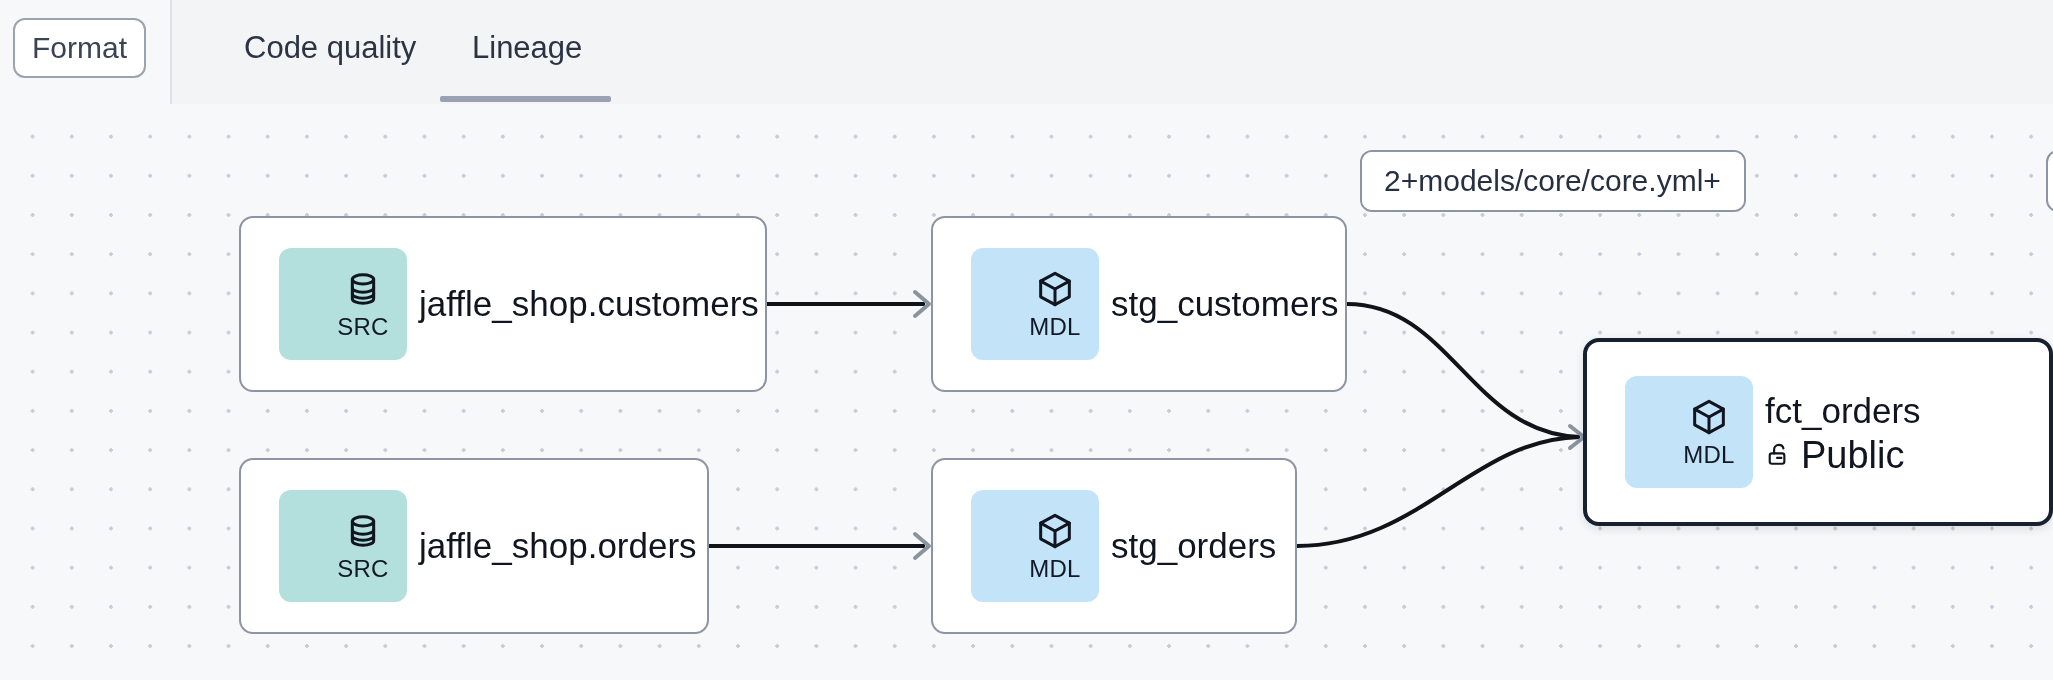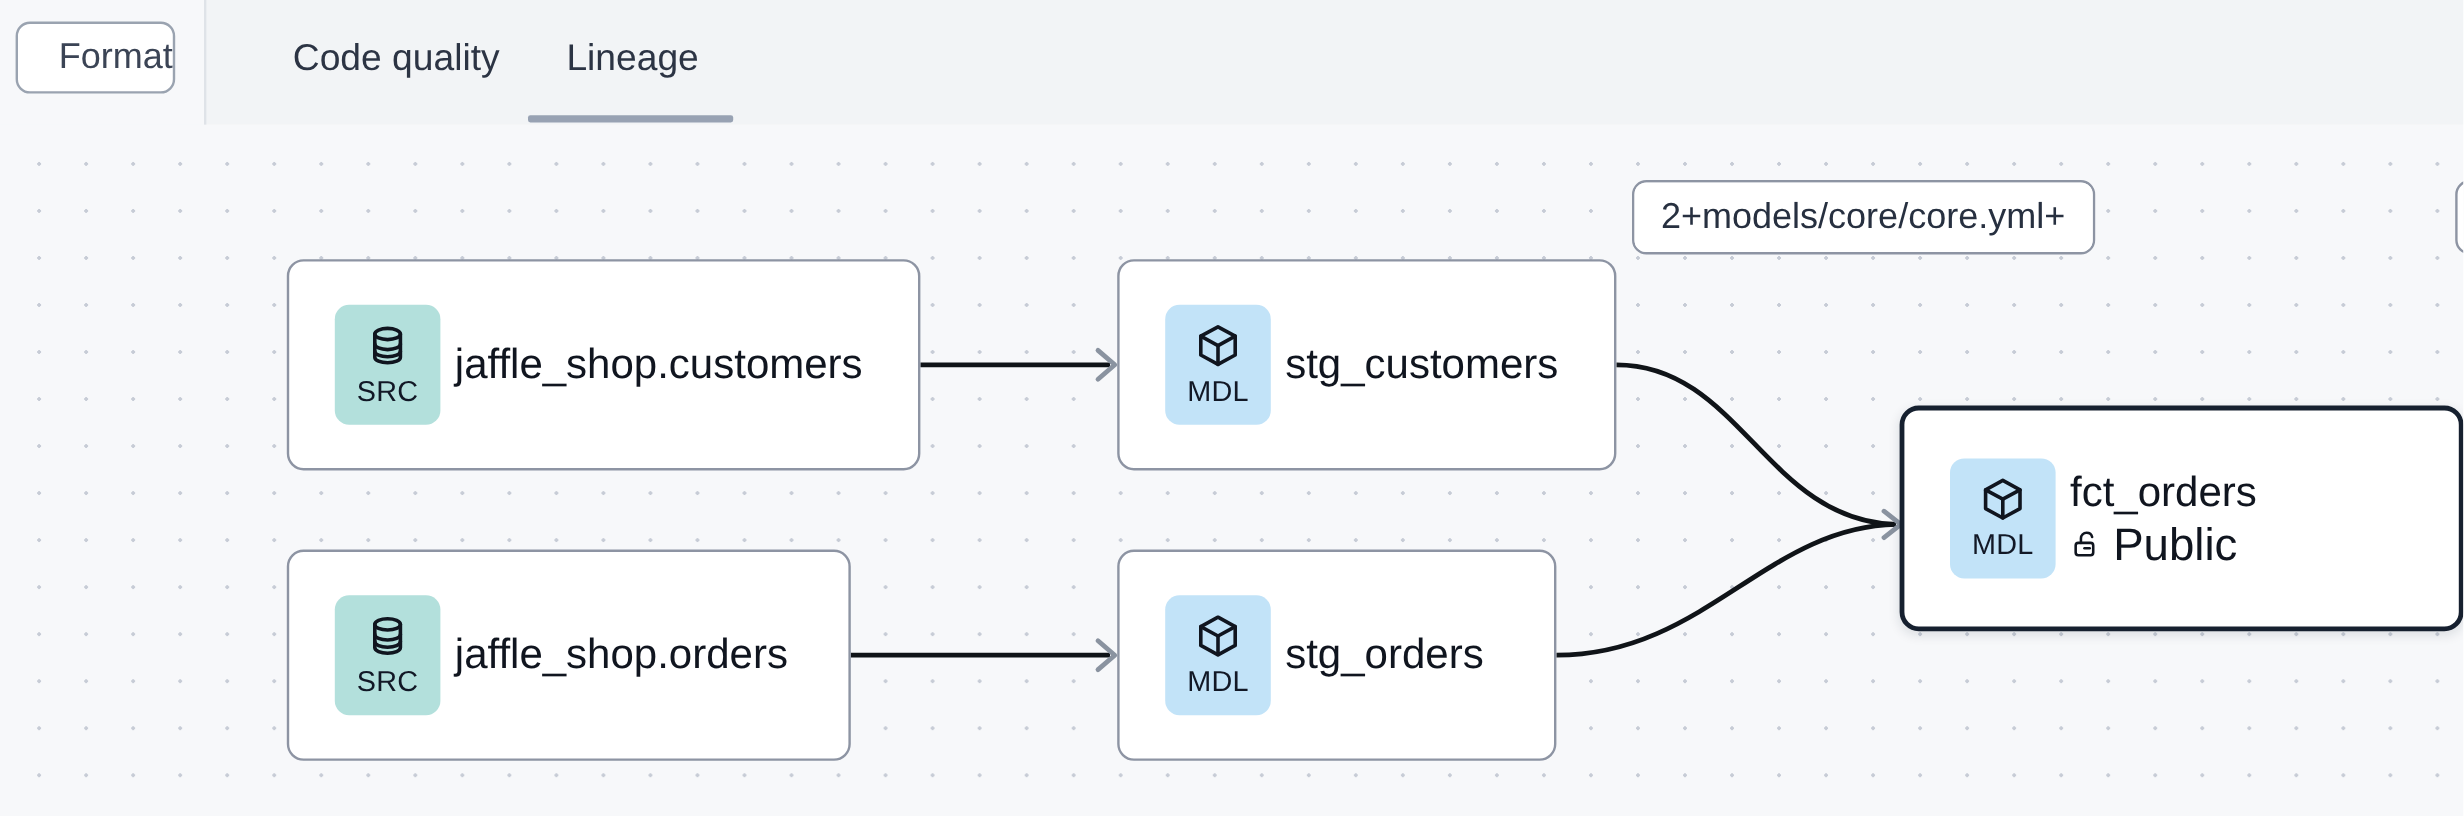--- a/index.html
+++ b/index.html
@@ -42,21 +42,21 @@
     left: 13px;
     top: 18px;
     width: 133px;
     height: 60px;
     background: #ffffff;
     border: 2px solid #9aa3b0;
     border-radius: 12px;
     color: #3b4455;
     font-size: 30px;
     line-height: 56px;
-    text-align: right;
+    text-align: center;
     cursor: pointer;
     box-sizing: border-box;
   }
   .tabs {
     position: absolute;
     left: 172px;
     top: 0;
     height: 104px;
   }
   .tab {
@@ -108,28 +108,29 @@
     align-items: center;
     cursor: pointer;
   }
   .node.selected {
     border: 4px solid #16202f;
     border-radius: 16px;
     box-shadow: 0 3px 10px rgba(20,30,50,0.12);
   }
   .badge {
     width: 88px;
-    height: 100px;
+    height: 112px;
     border-radius: 12px;
     flex: 0 0 auto;
     display: flex;
     flex-direction: column;
     align-items: center;
     justify-content: center;
     margin-left: 38px;
+    padding-left: 40px;
   }
   .badge.src { background: #b3e0dc; }
   .badge.mdl { background: #c2e3f8; align-items: center; }
   .badge-icon {
     display: block;
     margin-bottom: 1px;
   }
   .badge-label {
     font-size: 24px;
     color: #121826;

